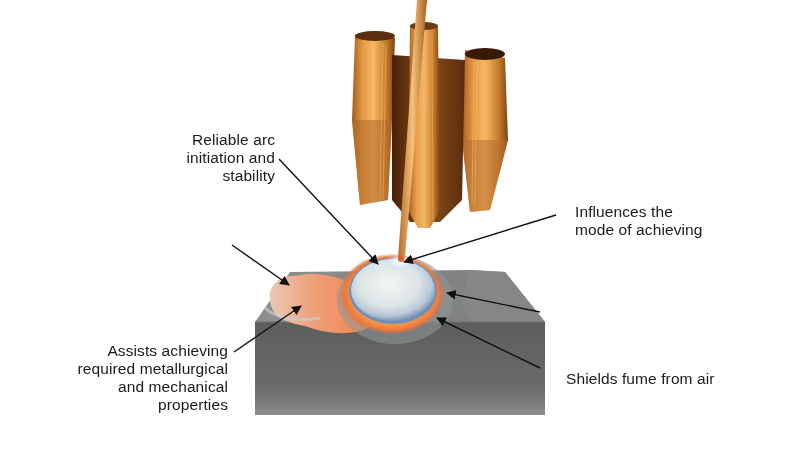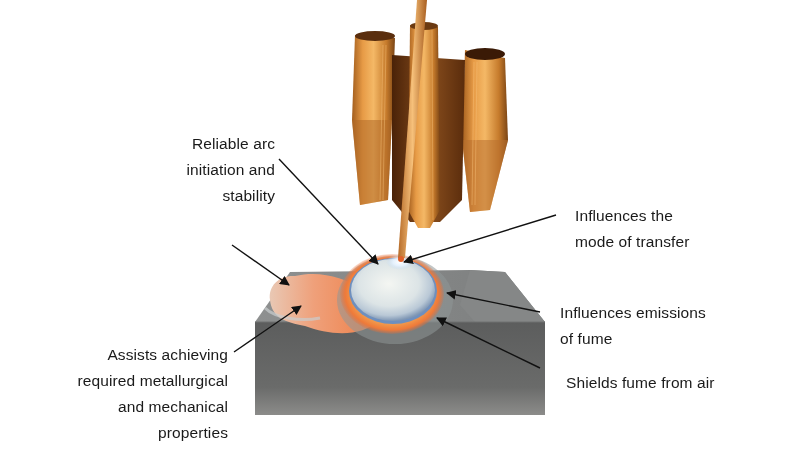--- a/index.html
+++ b/index.html
@@ -1,19 +1,19 @@
 <!DOCTYPE html>
 <html><head>
   <meta charset="utf-8">
   <style>
     html, body { margin: 0; padding: 0; background: #ffffff; }
     body { width: 800px; height: 450px; position: relative; overflow: hidden;
            font-family: "Liberation Sans", sans-serif; }
     #stage { position: absolute; left: 0; top: 0; width: 800px; height: 450px; }
-    .label { position: absolute; font-size: 15.5px; line-height: 26px; color: #1a1a1a;
+    .label { position: absolute; font-size: 15.5px; line-height: 18px; color: #1a1a1a;
              white-space: pre-line; letter-spacing: 0.1px; }
     .label.right-align { text-align: right; }
     .label.left-align { text-align: left; }
     svg { position: absolute; left: 0; top: 0; }
   </style>
 </head>
 <body>
 
 <div id="stage">
   <svg width="800" height="450" viewBox="0 0 800 450">
@@ -131,17 +131,15 @@
   </svg>
 
   <div class="label right-align" style="left:145px; top:131px; width:130px;">Reliable arc
 initiation and
 stability</div>
   <div class="label right-align" style="left:40px; top:342px; width:188px;">Assists achieving
 required metallurgical
 and mechanical
 properties</div>
   <div class="label left-align" style="left:575px; top:203px; width:200px;">Influences the
-mode of transfer</div>
-  <div class="label left-align" style="left:560px; top:300px; width:220px;">Influences emissions
-of fume</div>
+mode of achieving</div>
   <div class="label left-align" style="left:566px; top:370px; width:220px;">Shields fume from air</div>
 </div>
 
 </body></html>

